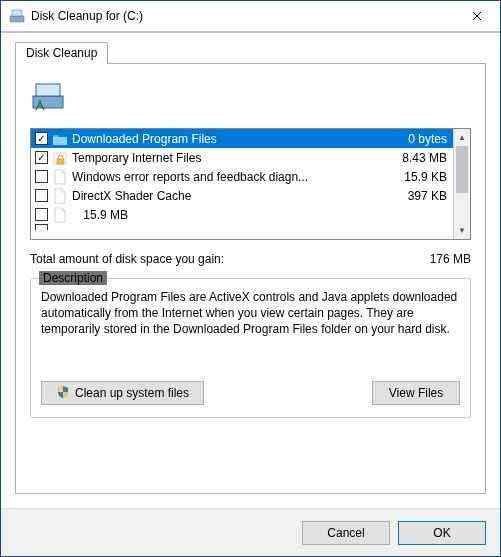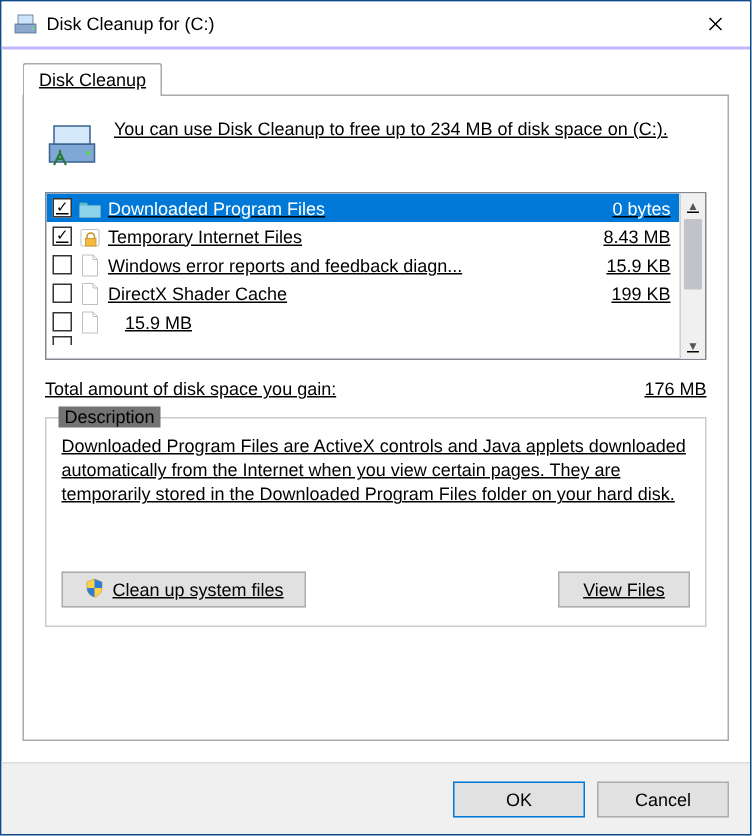--- a/index.html
+++ b/index.html
@@ -23,21 +23,21 @@
     padding: 0 0 0 8px;
     background: #fff;
     border-bottom: 2px solid #c4b5fd;
   }
   .titlebar-icon { width: 16px; height: 16px; margin-right: 6px; }
   .titlebar-title { flex: 1; font-size: 12px; color: #000; }
   .titlebar-close {
     width: 46px; height: 100%; display: flex; align-items: center; justify-content: center;
     font-size: 14px; color: #000;
   }
-  .content { flex: 1; padding: 8px 14px 14px 14px; display: flex; flex-direction: column; text-decoration: underline; }
+  .content { flex: 1; padding: 8px 14px 14px 14px; display: flex; flex-direction: column; }
   .tabs { display: flex; height: 22px; }
   .tab {
     padding: 3px 10px 0 10px;
     border: 1px solid #aaa;
     border-bottom: none;
     background: #fff;
     border-radius: 2px 2px 0 0;
     position: relative;
     top: 1px;
     z-index: 2;
@@ -177,21 +177,20 @@
 
     <div class="intro">
       <span class="drive-icon">
         <svg viewBox="0 0 36 36">
           <rect x="3" y="18" width="30" height="12" fill="#7fa8d6" stroke="#3a618e"></rect>
           <rect x="6" y="6" width="24" height="12" fill="#d4e8fb" stroke="#3a618e"></rect>
           <circle cx="29" cy="24" r="1.5" fill="#5bd45b"></circle>
           <path d="M6 32 L10 24 L14 32 M8 28 L12 28 M10 24 L10 22" stroke="#2a7a3a" stroke-width="1.5" fill="none"></path>
         </svg>
       </span>
-      <div class="intro-text">You can use Disk Cleanup to free up to 234 MB of disk space on (C:).</div>
     </div>
 
 
     <div class="file-list-wrap">
       <div class="file-list" id="file-list">
           <div class="file-row selected">
             <span class="chk">✓</span>
             <span class="file-icon"><svg viewBox="0 0 16 16">
                 <path d="M1 4 h5 l1 2 h8 v8 h-14 z" fill="#5bbad5" stroke="#2d8aa6" stroke-width="0.5"></path>
                 <rect x="1" y="6" width="14" height="8" fill="#8fd3e8"></rect>
@@ -218,21 +217,21 @@
             <span class="file-name">Windows error reports and feedback diagn...</span>
             <span class="file-size">15.9 KB</span>
           </div>
           <div class="file-row">
             <span class="chk"></span>
             <span class="file-icon"><svg viewBox="0 0 16 16">
                 <path d="M3 1 h7 l3 3 v11 h-10 z" fill="#fff" stroke="#b8b8b8" stroke-width="0.6"></path>
                 <path d="M10 1 v3 h3" fill="none" stroke="#b8b8b8" stroke-width="0.6"></path>
               </svg></span>
             <span class="file-name">DirectX Shader Cache</span>
-            <span class="file-size">199 KB</span>
+            <span class="file-size">397 KB</span>
           </div>
           <div class="file-row">
             <span class="chk"></span>
             <span class="file-icon"><svg viewBox="0 0 16 16">
                 <path d="M3 1 h7 l3 3 v11 h-10 z" fill="#fff" stroke="#b8b8b8" stroke-width="0.6"></path>
                 <path d="M10 1 v3 h3" fill="none" stroke="#b8b8b8" stroke-width="0.6"></path>
               </svg></span>
             <span class="file-size">15.9 MB</span>
           </div>
           <div class="partial-row">
@@ -270,19 +269,19 @@
         <button class="btn">
           <span>View Files</span>
         </button>
       </div>
     </div>
 
   </div>
 </div>
 
 <div class="footer">
+  <button class="btn">
+    <span>Cancel</span>
+  </button>
   <button class="btn default">
     <span>OK</span>
   </button>
-  <button class="btn">
-    <span>Cancel</span>
-  </button>
 </div>
 
 </body></html>

